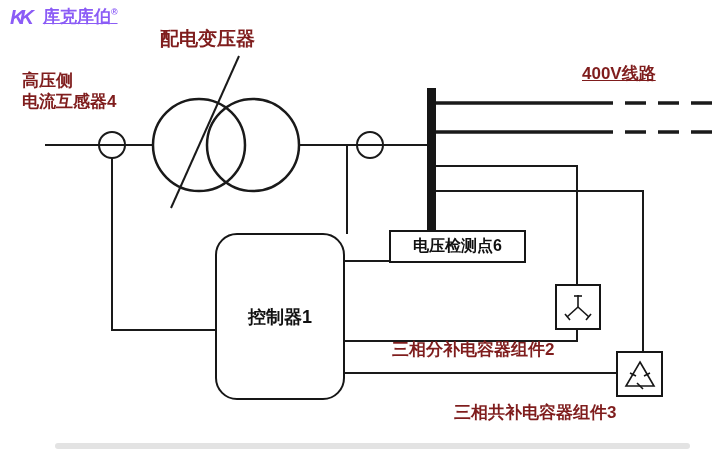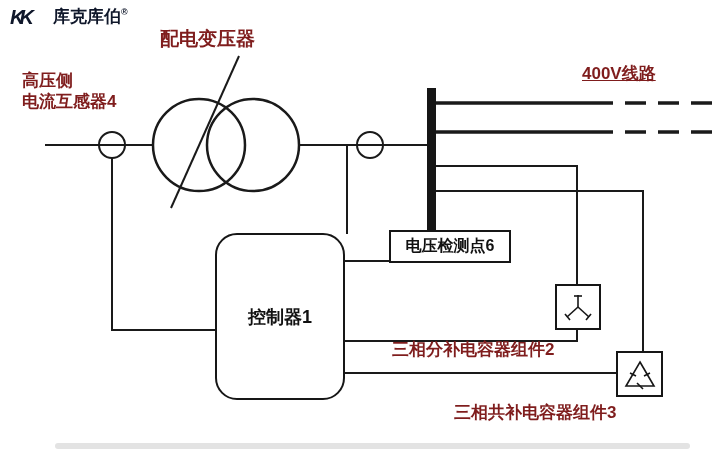--- a/index.html
+++ b/index.html
@@ -9,33 +9,33 @@
   .w2{stroke:#1a1a1a;stroke-width:2;fill:none;}
   .w25{stroke:#1a1a1a;stroke-width:2.5;fill:none;}
   .w35{stroke:#1a1a1a;stroke-width:3.5;fill:none;}
   .dash{stroke-dasharray:21 12;}
   .lbl{position:absolute;z-index:3;font-weight:700;white-space:nowrap;color:#7f1d1d;}
   .lbl-center{text-align:left;white-space:normal;}
   .box{position:absolute;background:#ffffff;border:2px solid #161616;box-sizing:border-box;z-index:2;
        display:flex;align-items:center;justify-content:center;}
   #controller-box{left:215px;top:233px;width:130px;height:167px;border-width:2.5px;border-radius:22px;}
   #controller-box .box-label{font-size:18px;font-weight:700;}
-  #detect-box{left:389px;top:230px;width:122px;height:33px;font-size:16px;font-weight:700;}
+  #detect-box{left:389px;top:230px;width:137px;height:33px;font-size:16px;font-weight:700;}
   #cap2-box{left:555px;top:284px;width:46px;height:46px;}
   #cap3-box{left:616px;top:351px;width:47px;height:46px;}
   .sym{stroke:#161616;stroke-width:1.6;fill:none;}
   #transformer-label{left:160px;top:26px;font-size:19px;}
   #hv-label{left:22px;top:70px;width:128px;font-size:17px;line-height:1.25;}
   #lv-label{left:298px;top:68px;width:132px;font-size:17px;line-height:1.25;}
   #v400-label{left:582px;top:62px;font-size:17px;text-decoration:underline;}
   #cap2-label{left:392px;top:338px;font-size:17px;}
   #cap3-label{left:454px;top:401px;font-size:17px;}
-  #logo{position:absolute;left:10px;top:7px;z-index:3;display:flex;align-items:flex-end;gap:18px;color:#0f172a;}
+  #logo{position:absolute;left:10px;top:7px;z-index:3;display:flex;align-items:flex-end;gap:8px;color:#8b5cf6;}
   #logo .mark{font-weight:700;font-style:italic;font-size:20px;letter-spacing:-5px;line-height:1;padding-right:6px;}
-  #logo .name{font-weight:700;font-size:17px;line-height:1.2;}
+  #logo .name{font-weight:700;font-size:17px;line-height:1.2;text-decoration:underline;}
   #logo .reg{font-size:9px;vertical-align:super;line-height:1;}
   #bottom-edge{position:absolute;left:55px;top:443px;width:635px;height:6px;background:#e3e3e3;
                border-radius:3px;z-index:0;}
 </style>
 </head>
 <body>
 
 <div id="canvas">
 
   <div id="logo">

